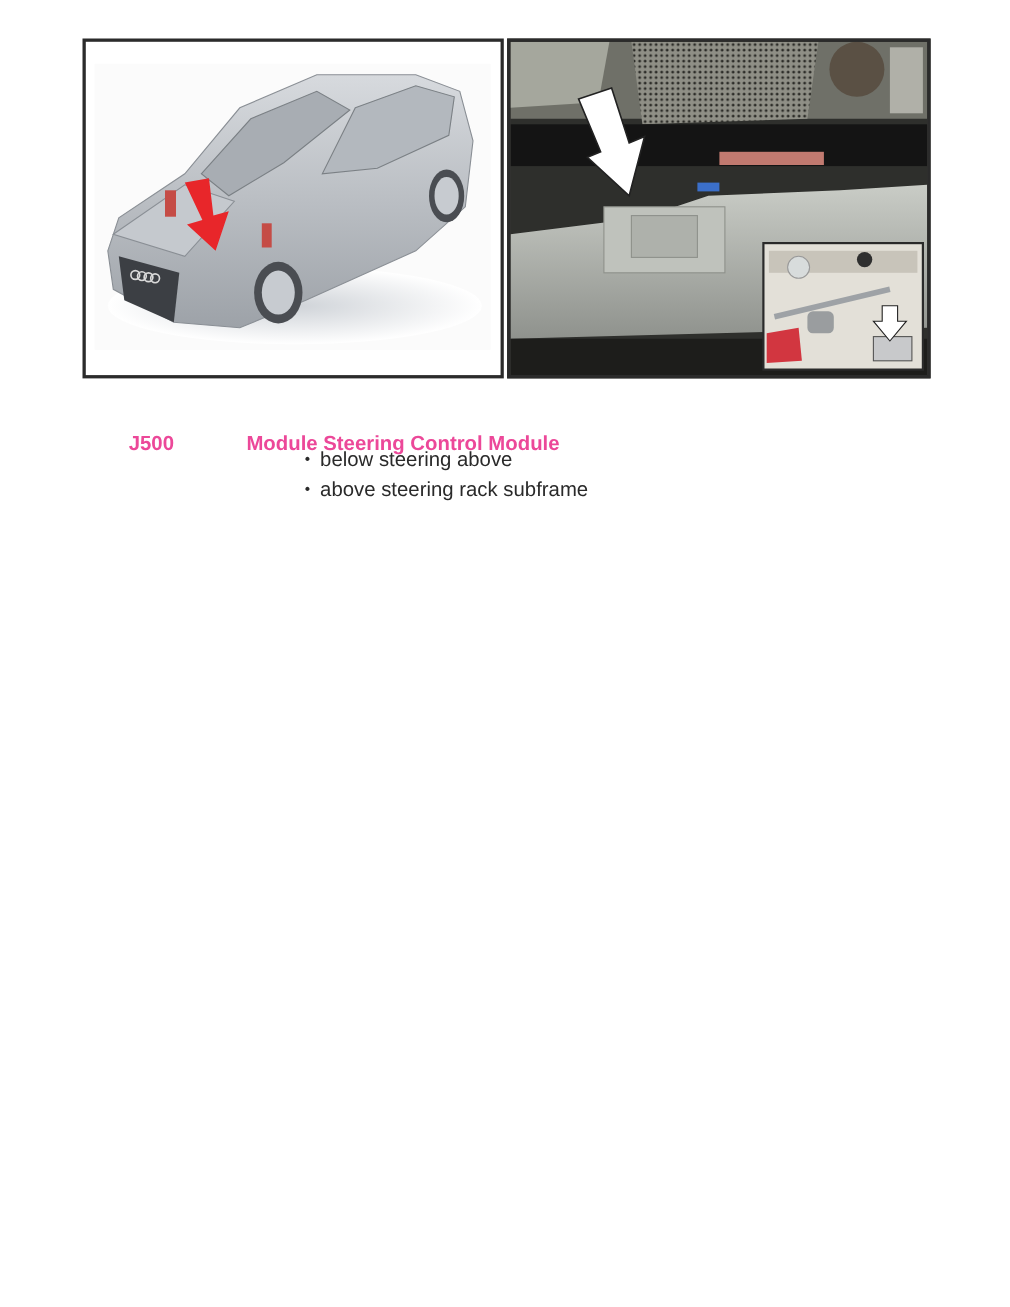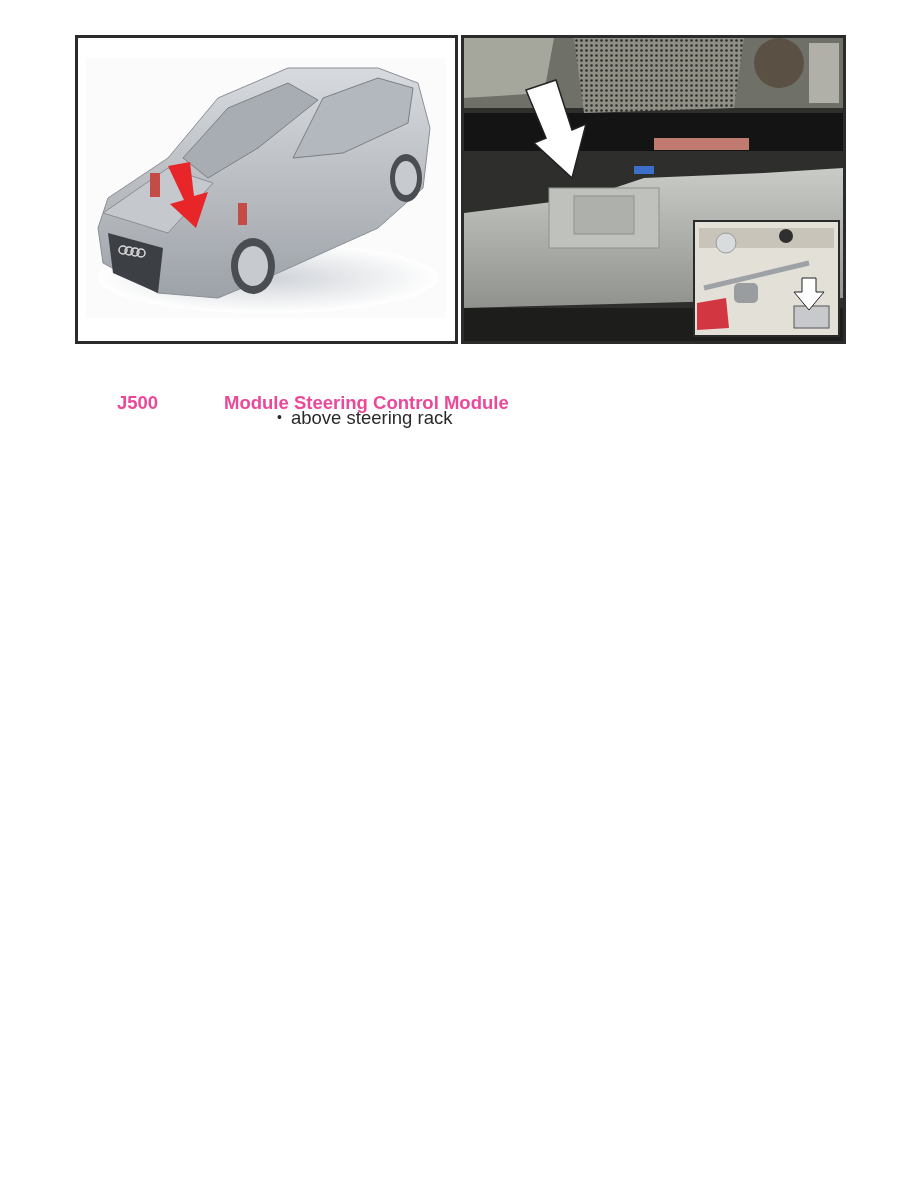--- a/index.html
+++ b/index.html
@@ -102,14 +102,15 @@
       <rect x="330" y="268" width="35" height="22" fill="#c8c9cb" stroke="#555"></rect>
       <polygon points="338,240 352,240 352,254 360,254 345,272 330,254 338,254" fill="#ffffff" stroke="#222" stroke-width="1"></polygon>
     </g>
   </svg>
 </div>
 
 <div class="heading" id="code">J500</div>
 <div class="heading" id="title">Module Steering Control Module</div>
 
 <ul class="bullets">
-  <li>above steering rack</li>
+  <li>below steering above</li>
+  <li>above steering rack subframe</li>
 </ul>
 
 </body></html>

